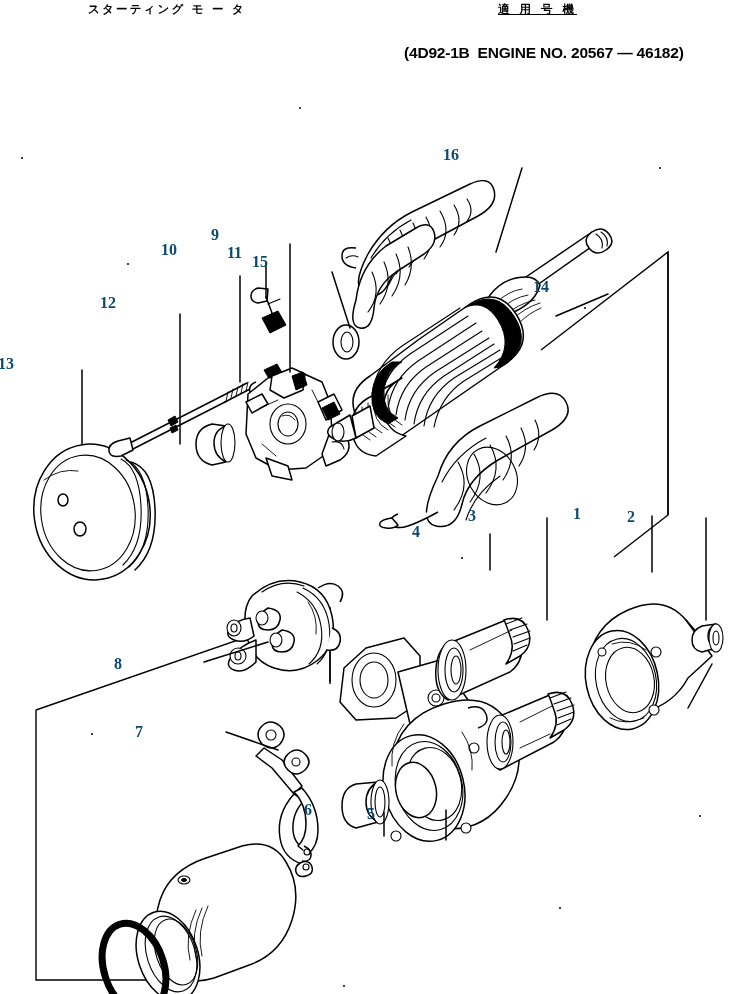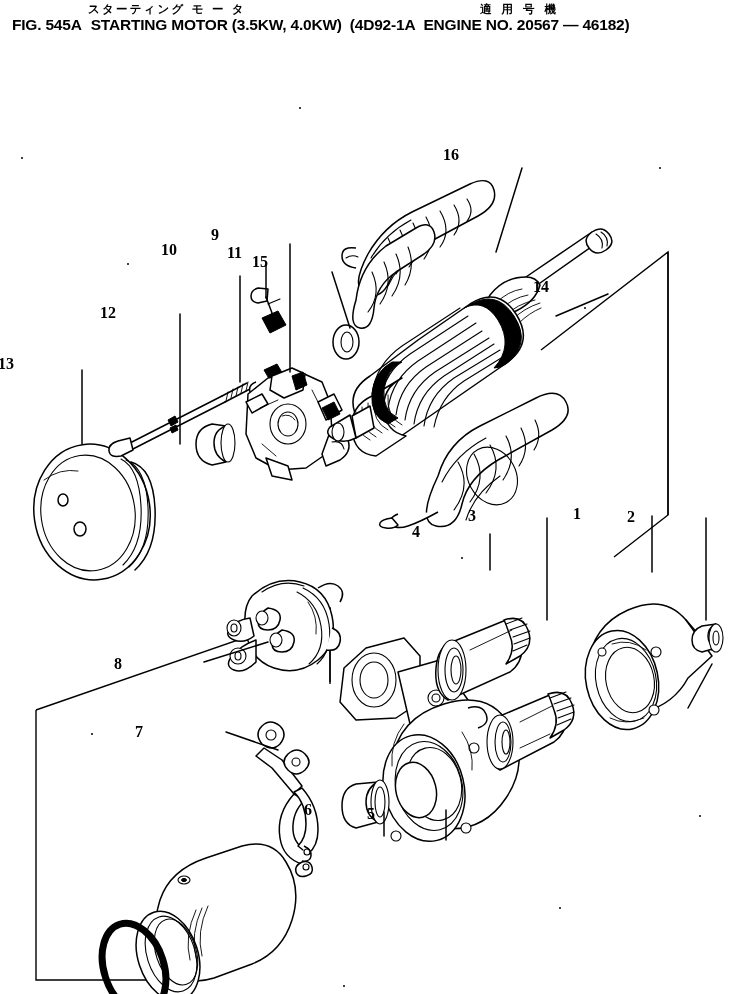--- a/index.html
+++ b/index.html
@@ -30,21 +30,21 @@
   }
   .jp {
     position: absolute;
     font-family: "DejaVu Sans", sans-serif;
     font-size: 11.5px;
     font-weight: bold;
     letter-spacing: 2.2px;
     white-space: nowrap;
   }
   #jp-title { left: 88px; top: 2px; }
-  #jp-applic { left: 480px; top: 2px; letter-spacing: 3px; }
+  #jp-applic { left: 498px; top: 2px; letter-spacing: 3px; text-decoration: underline; }
 
   .hline {
     position: absolute;
     font-family: "Liberation Sans", sans-serif;
     font-weight: bold;
     font-size: 15.5px;
     letter-spacing: -0.2px;
     white-space: nowrap;
   }
   #line1 { left: 12px; top: 16px; }
@@ -62,37 +62,37 @@
   }
   #drawing svg { display: block; }
 
   
   .callout {
     position: absolute;
     font-family: "Liberation Serif", serif;
     font-weight: bold;
     font-size: 16px;
     line-height: 1;
-    color: #000000;
+    color: #0c4a6e;
     white-space: nowrap;
   }
 </style>
 </head>
 <body>
 
 <div id="page">
 
   <div id="header">
     <div class="jp" id="jp-title">スターティング モ ー タ</div>
     <div class="jp" id="jp-applic">適 用 号 機</div>
 
-    <div class="hline" id="line1">
-      <span class="figno">FIG. 545A</span><span class="seg">STARTING MOTOR (3.5KW, 4.0KW)</span><span class="seg">(4D92-1A</span><span>ENGINE NO. 20567 — 46182)</span>
+
+    <div class="hline" id="line2">
+      <span class="seg">(4D92-1B</span><span>ENGINE NO. 20567 — 46182)</span>
     </div>
-
   </div>
 
   <div id="drawing">
     <svg width="740" height="922" viewBox="0 0 740 922" xmlns="http://www.w3.org/2000/svg">
       <defs>
         <style>
           .ln   { fill:none; stroke:#000; stroke-width:1.5; stroke-linejoin:round; stroke-linecap:round; }
           .lnt  { fill:none; stroke:#000; stroke-width:1.1; stroke-linejoin:round; stroke-linecap:round; }
           .lnh  { fill:none; stroke:#000; stroke-width:0.9; stroke-linecap:round; }
           .sol  { fill:#fff; stroke:#000; stroke-width:1.5; stroke-linejoin:round; }
@@ -466,20 +466,20 @@
         <div class="callout" style="left: 627px; top: 437px;">2</div>
         <div class="callout" style="left: 468px; top: 436px;">3</div>
         <div class="callout" style="left: 412px; top: 452px;">4</div>
         <div class="callout" style="left: 367px; top: 734px;">5</div>
         <div class="callout" style="left: 304px; top: 730px;">6</div>
         <div class="callout" style="left: 135px; top: 652px;">7</div>
         <div class="callout" style="left: 114px; top: 584px;">8</div>
         <div class="callout" style="left: 211px; top: 155px;">9</div>
         <div class="callout" style="left: 161px; top: 170px;">10</div>
         <div class="callout" style="left: 187px; top: 173px; margin-left: 40px;">11</div>
-        <div class="callout" style="left: 100px; top: 233px; text-align: center;">12</div>
+        <div class="callout" style="left: 100px; top: 223px; text-align: center;">12</div>
         <div class="callout" style="left: -2px; top: 284px;">13</div>
         <div class="callout" style="left: 533px; top: 207px;">14</div>
         <div class="callout" style="left: 252px; top: 182px; text-align: center;">15</div>
         <div class="callout" style="left: 443px; top: 75px;">16</div>
       </div>
   </div>
 </div>
 
 </body></html>

